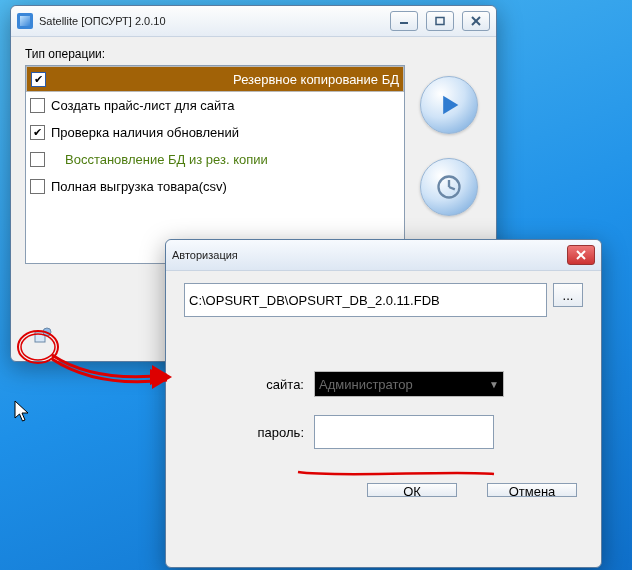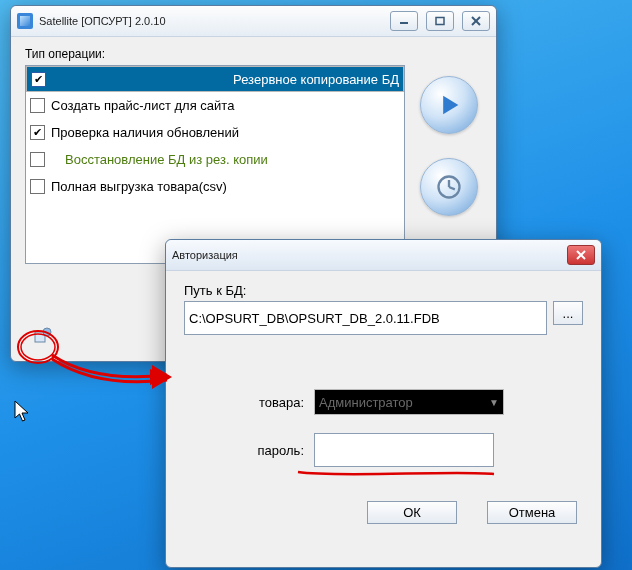--- a/index.html
+++ b/index.html
@@ -19,21 +19,21 @@
     background:linear-gradient(#fdfdfd,#e3ebf4);display:flex;align-items:center;justify-content:center;
     color:#3a5a7a;cursor:default;}
   .win-btn.close{background:linear-gradient(#e77,#c33);border-color:#933;color:#fff;}
   .win-btn svg{width:12px;height:10px;}
   
   #w1{left:10px;top:5px;width:485px;height:355px;}
   #w1 .body{padding:10px 14px 14px 14px;}
   .grp-label{font-size:12px;color:#000;margin-bottom:4px;}
   .listbox{background:#fff;border:1px solid #8a9db3;width:378px;height:197px;padding:0;overflow:hidden;}
   .li{display:flex;align-items:center;gap:6px;height:19px;padding:4px 4px;}
-  .li.sel{background:#0369a1;color:#fff;}
+  .li.sel{background:#a16207;color:#fff;}
   .li.dis{color:#4d7c0f;gap:20px;}
   .cb{width:13px;height:13px;border:1px solid #707070;background:#fff;display:inline-flex;
     align-items:center;justify-content:center;font-size:11px;line-height:1;}
   .cb.checked::after{content:"✔";color:#000;}
   .li.sel .cb{border-color:#2a5aa8;}
   .sidebtns{position:absolute;right:18px;top:70px;display:flex;flex-direction:column;gap:24px;align-items:center;}
   .rbtn{width:56px;height:56px;border-radius:50%;
     background:radial-gradient(circle at 35% 30%,#fff,#cfe3f7 45%,#8fb9e4 80%);
     border:1px solid #9ab7d6;display:flex;align-items:center;justify-content:center;box-shadow:0 1px 3px rgba(0,0,0,.2);}
   .rbtn svg{width:28px;height:28px;}
@@ -50,21 +50,21 @@
   .btn{height:26px;border:1px solid #8a9db3;background:linear-gradient(#fdfdfd,#e6ecf3);
     font-size:13px;font-family:inherit;padding:0 10px;cursor:default;}
   .browse{width:30px;height:24px;padding:0;}
   .form-row{display:flex;align-items:center;gap:10px;margin-top:18px;}
   .form-row .lab{width:120px;text-align:right;}
   .form-row .txt, .form-row .sel{width:180px;}
   .sel{height:24px;border:1px solid #b9b9b9;background:#000000;color:#6a6a6a;padding:0 4px;
     display:flex;align-items:center;justify-content:space-between;}
   .sel .arrow{font-size:10px;color:#888;}
   .dlg-btns{display:flex;gap:30px;justify-content:flex-end;margin-top:34px;padding-right:6px;}
-  .dlg-btns .btn{width:90px;height:23px;}
+  .dlg-btns .btn{width:90px;height:14px;}
   
   .scribble{position:absolute;pointer-events:none;}
   .cursor{position:absolute;left:14px;top:400px;}
 </style>
 </head>
 <body>
 
 <div id="w1" class="win">
   <div class="titlebar">
     <span class="ticon"></span>
@@ -139,28 +139,27 @@
     <div class="win-btns">
       <div class="win-btn close">
         <svg viewBox="0 0 12 10">
             <line x1="2" y1="1" x2="10" y2="9" stroke="#fff" stroke-width="2"></line>
             <line x1="10" y1="1" x2="2" y2="9" stroke="#fff" stroke-width="2"></line>
           </svg>
       </div>
     </div>
   </div>
   <div class="body">
-    <div class="field-label">Путь к БД:</div>
     <div class="path-row">
       <input class="txt" value="C:\OPSURT_DB\OPSURT_DB_2.0.11.FDB" style="">
       <button class="btn browse">...</button>
     </div>
 
     <div class="form-row" style="margin-top:54px;">
-      <div class="lab">товара:</div>
+      <div class="lab">сайта:</div>
       <div class="sel">
         <span>Администратор</span>
         <span class="arrow">▼</span>
       </div>
     </div>
     <div class="form-row">
       <div class="lab">пароль:</div>
       <input type="password" class="txt" value="" style="">
     </div>
 

